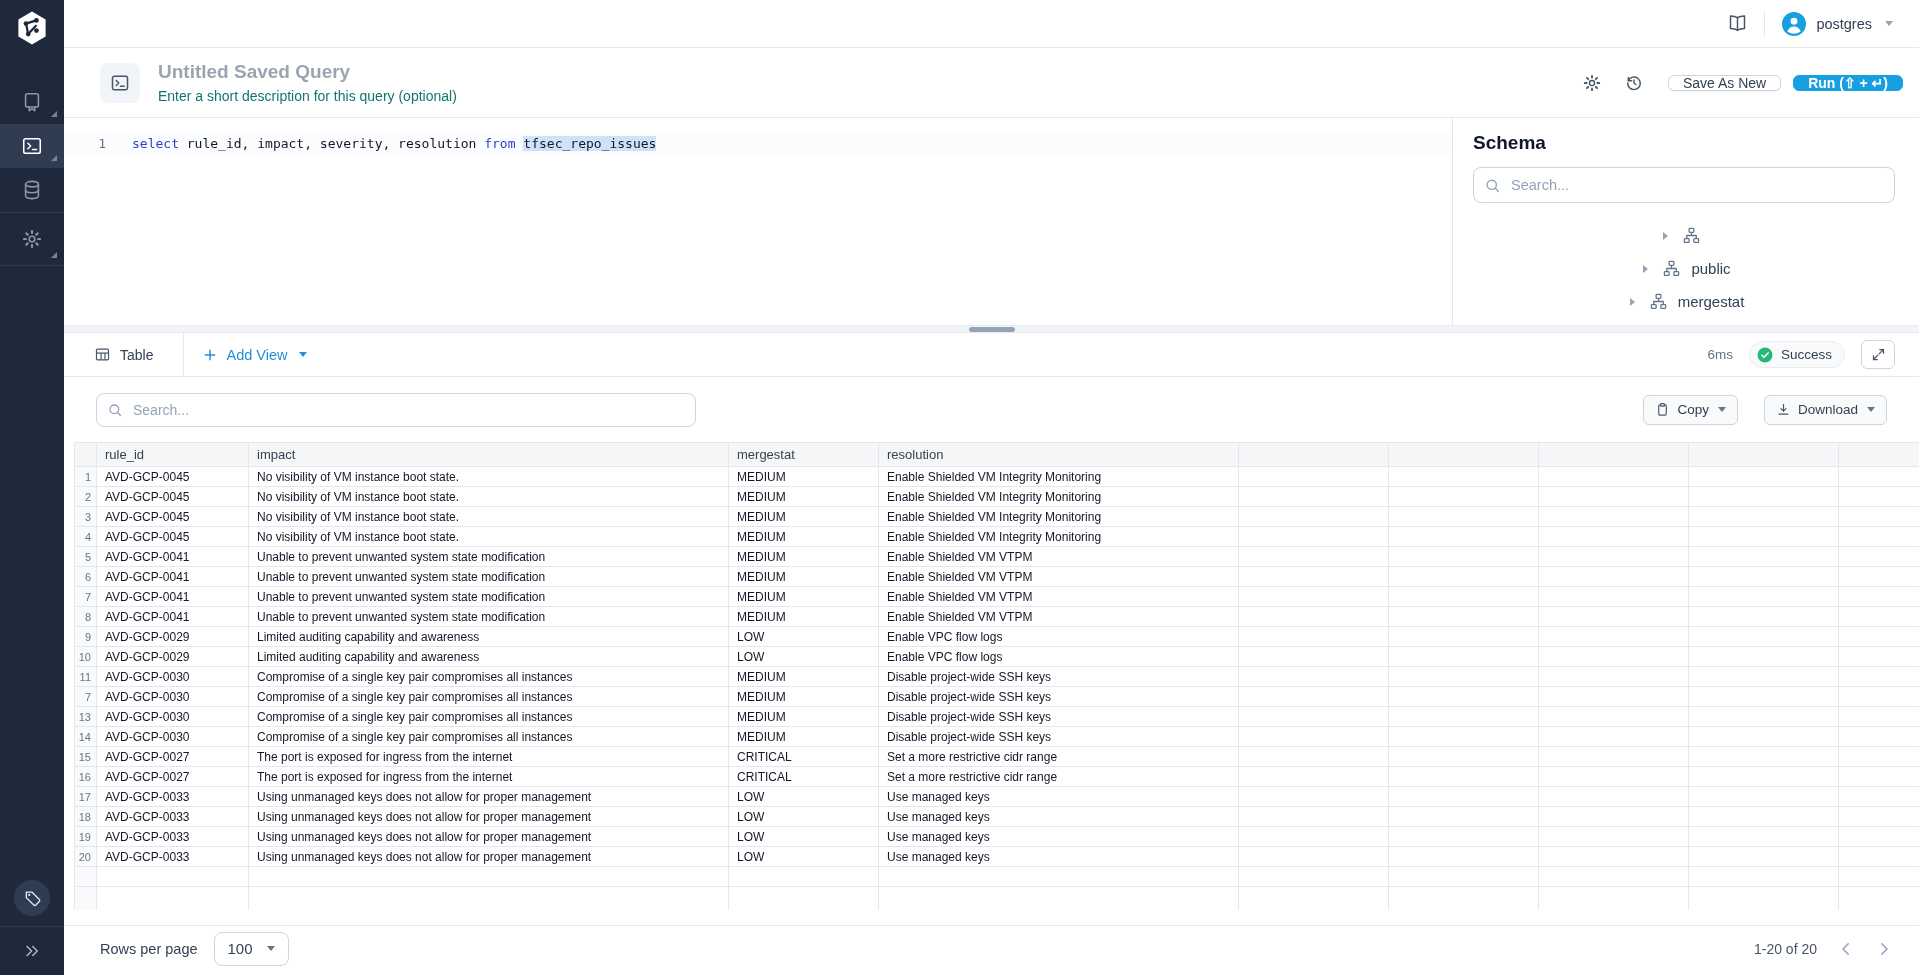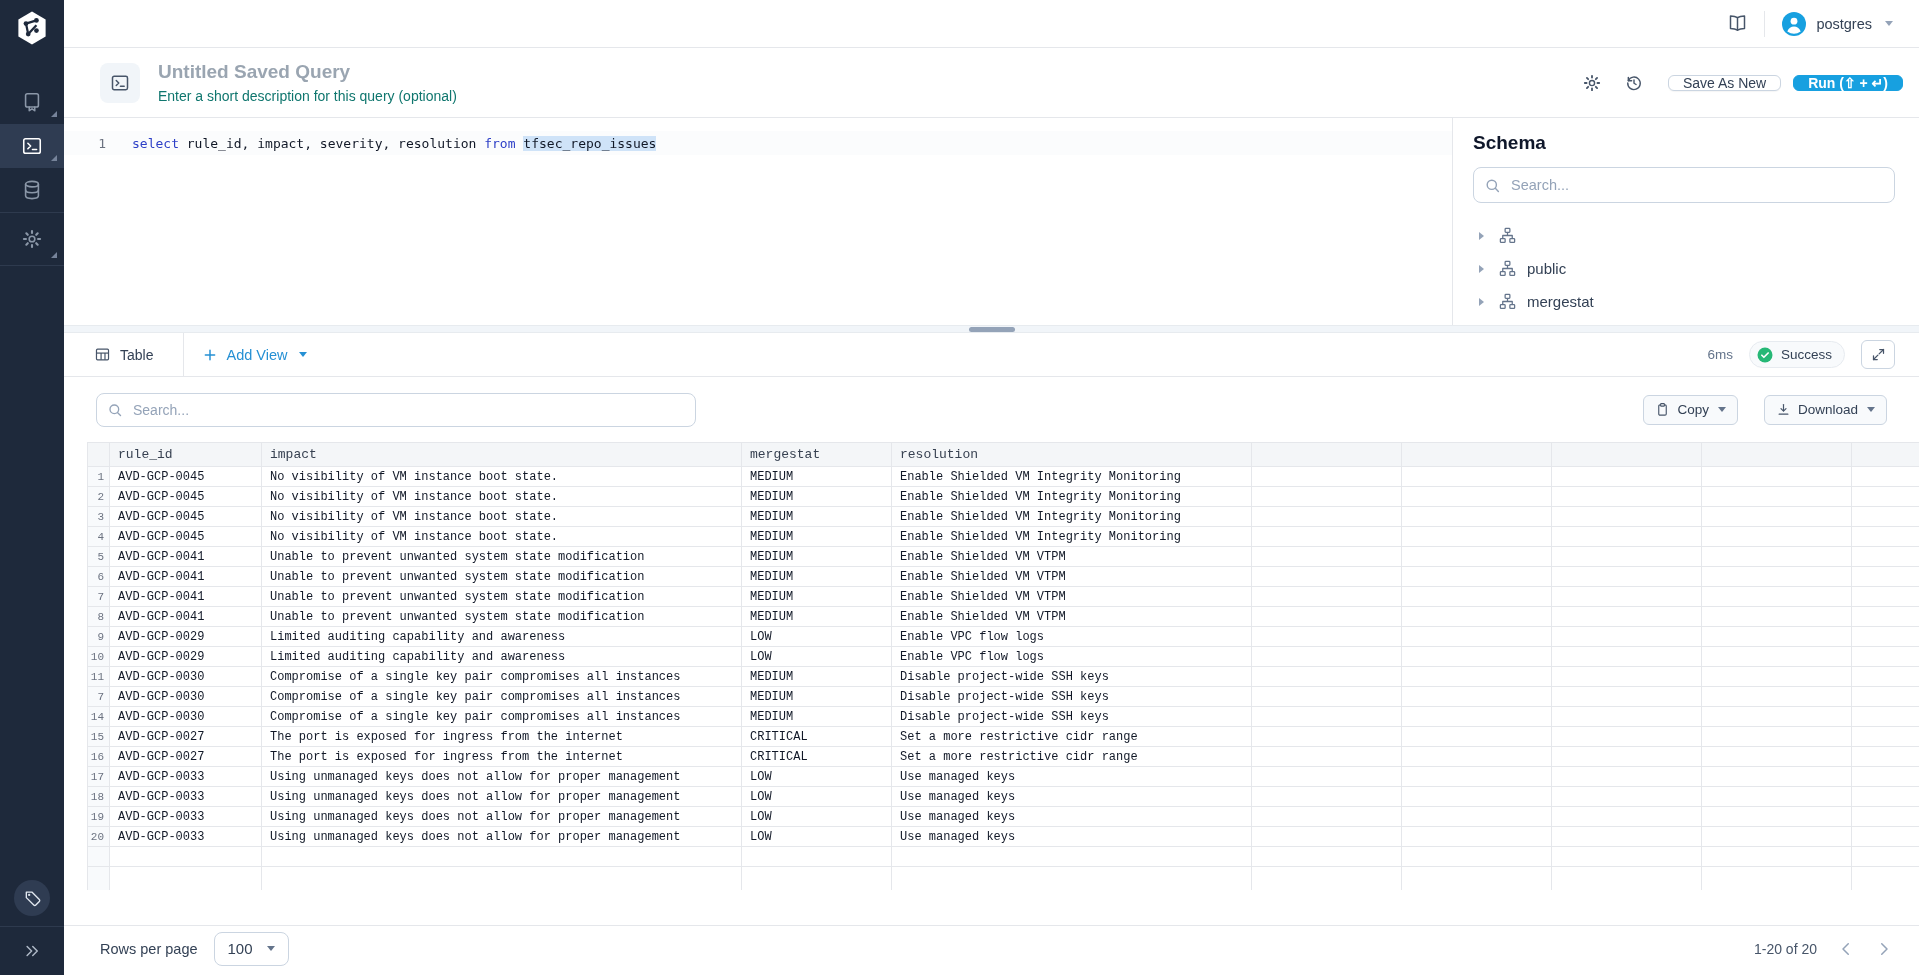--- a/index.html
+++ b/index.html
@@ -56,21 +56,21 @@
   .tok-plain { color:#111827; }
   .tok-selected { background:#cfe3f8; color:#111827; }
 
   .schema { width:466px; flex:0 0 466px; padding:14px 24px 0 20px; }
   .schema-title { font-size:19px; font-weight:700; color:#0f172a; }
   .search-box { margin-top:13px; height:36px; border:1px solid #cbd5e1; border-radius:8px; display:flex; align-items:center; padding:0 10px; gap:8px; background:#fff; }
   .search-box input { border:none; outline:none; flex:1; font-size:14.5px; font-family:"Liberation Sans",sans-serif; color:#334155; background:transparent; }
   .search-box input::placeholder { color:#94a3b8; }
   .search-icon { color:#94a3b8; display:flex; }
   .tree { margin-top:16px; }
-  .tree-item { display:flex; align-items:center; height:33px; gap:10px; cursor:pointer; }
+  .tree-item { display:flex; align-items:center; height:33px; gap:10px; cursor:pointer;justify-content:center; }
   .tree-caret { width:0; height:0; border-top:4.5px solid transparent; border-bottom:4.5px solid transparent; border-left:5.5px solid #94a3b8; margin-left:6px; }
   .tree-icon { color:#64748b; display:flex; margin-left:4px; }
   .tree-label { font-size:15px; color:#334155; }
 
   
   .splitter { height:8px; flex:0 0 8px; background:#f1f5f9; border-top:1px solid #e7ebef; border-bottom:1px solid #e7ebef; position:relative; }
   .splitter .pill { position:absolute; left:50%; top:1px; transform:translateX(-50%); width:46px; height:5px; border-radius:3px; background:#94a3b8; cursor:row-resize; }
 
   
   .rtoolbar { height:44px; flex:0 0 44px; border-bottom:1px solid #e5e7eb; display:flex; align-items:center; padding-right:24px; }
@@ -88,21 +88,21 @@
   .rsearch-row { height:65px; flex:0 0 65px; display:flex; align-items:center; padding:0 32px; }
   .rsearch { width:600px; height:34px; border:1px solid #cbd5e1; border-radius:8px; display:flex; align-items:center; padding:0 10px; gap:8px; }
   .rsearch input { border:none; outline:none; flex:1; font-size:14px; font-family:"Liberation Sans",sans-serif; color:#334155; }
   .rsearch input::placeholder { color:#94a3b8; }
   .rsearch-actions { margin-left:auto; display:flex; gap:26px; }
   .tool-btn { height:30px; background:#f8fafc; border:1px solid #cbd5e1; border-radius:6px; display:flex; align-items:center; gap:7px; padding:0 11px; font-size:13.5px; color:#334155; cursor:pointer; }
   .tool-btn .caret-down { border-top-color:#64748b; margin-left:2px; }
   .tool-btn .bicon { color:#475569; display:flex; }
 
   
-  .table-wrap { flex:1; min-height:0; overflow:hidden; padding-left:23px;font-family:Liberation Mono, monospace; }
+  .table-wrap { flex:1; min-height:0; overflow:hidden; padding-left:10px; }
   table.grid { border-collapse:collapse; table-layout:fixed; width:1846px; }
   .grid th, .grid td { border:1px solid #e5e7eb; padding:0 0 0 8px; white-space:nowrap; overflow:hidden; text-align:left; }
   .grid thead th { height:24px; background:#f4f6f8; font-size:13px; font-weight:500; color:#374151; cursor:pointer; }
   .grid thead th.numcol { background:#f4f6f8; }
   .grid tbody td { height:20px; font-size:12px; color:#111827; background:#fff; }
   .grid td.numcol { background:#f8fafc; color:#6b7280; font-size:11px; text-align:right; padding:0 5px 0 0; }
   .grid th:last-child, .grid td:last-child { border-right:none; }
   .grid tr.filler-last td { border-bottom:none; }
 
   
@@ -573,20 +573,32 @@
               <td>Compromise of a single key pair compromises all instances</td>
               <td>MEDIUM</td>
               <td>Disable project-wide SSH keys</td>
               <td></td>
               <td></td>
               <td></td>
               <td></td>
               <td></td>
             </tr>
             <tr>
+              <td class="numcol">13</td>
+              <td>AVD-GCP-0030</td>
+              <td>Compromise of a single key pair compromises all instances</td>
+              <td>MEDIUM</td>
+              <td>Disable project-wide SSH keys</td>
+              <td></td>
+              <td></td>
+              <td></td>
+              <td></td>
+              <td></td>
+            </tr>
+            <tr>
               <td class="numcol">14</td>
               <td>AVD-GCP-0030</td>
               <td>Compromise of a single key pair compromises all instances</td>
               <td>MEDIUM</td>
               <td>Disable project-wide SSH keys</td>
               <td></td>
               <td></td>
               <td></td>
               <td></td>
               <td></td>

